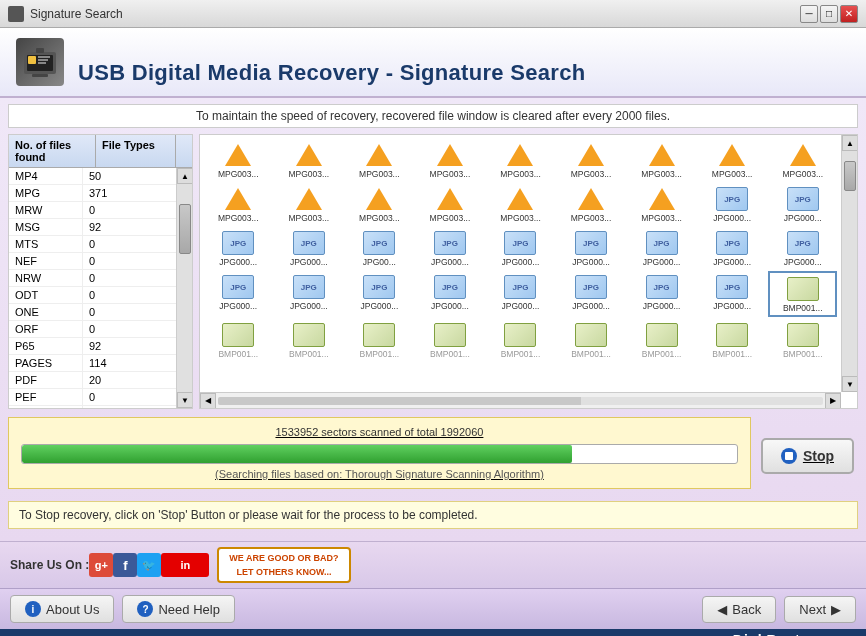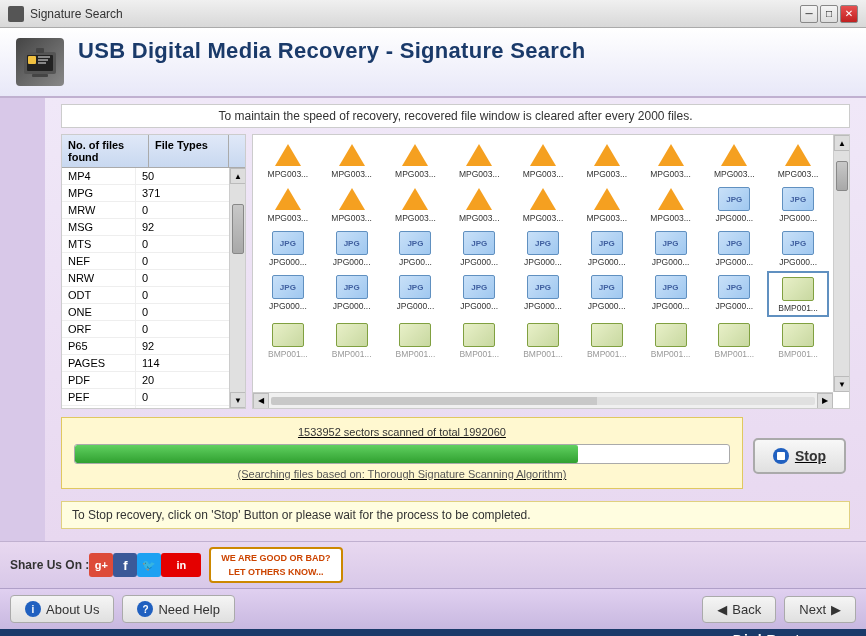--- a/index.html
+++ b/index.html
@@ -55,21 +55,21 @@
     .titlebar-btn.close {
       background: linear-gradient(to bottom, #e85050, #c02020);
       color: white;
     }
 
     
     .app-header {
       background: linear-gradient(to bottom, #ffffff, #e8e8f8);
       padding: 10px 16px;
       display: flex;
-      align-items: flex-start;
+      align-items: flex-end;
       gap: 14px;
       border-bottom: 2px solid #c0b0d0;
     }
     .header-icon {
       width: 48px;
       height: 48px;
       background: linear-gradient(135deg, #444, #888);
       border-radius: 4px;
       display: flex;
       align-items: center;
@@ -442,21 +442,21 @@
       <rect x="16" y="12" width="12" height="2" fill="#888"></rect>
       <rect x="16" y="15" width="10" height="2" fill="#888"></rect>
       <rect x="16" y="18" width="8" height="2" fill="#888"></rect>
       <rect x="14" y="4" width="8" height="5" fill="#444" rx="1"></rect>
       <rect x="10" y="30" width="16" height="3" fill="#444" rx="1"></rect>
     </svg>
   </div>
   <span class="app-title">USB Digital Media Recovery - Signature Search</span>
 </div>
 
-<div class="main-content" style="padding: 6px 16px; margin-left: 45px;">
+<div class="main-content" style="padding: 6px 8px;">
 
   <div class="info-bar">
     <span>To maintain the speed of recovery, recovered file window is cleared after every 2000 files.</span>
   </div>
 
   <div class="content-row">
 
     <div class="file-list-panel">
       <div class="v-scroll-panel" style="flex:1; overflow:hidden;">
         <div style="flex:1; display:flex; flex-direction:column; overflow:hidden;">
@@ -866,21 +866,21 @@
     <span>To Stop recovery, click on 'Stop' Button or please wait for the process to be completed.</span>
   </div>
 
 </div>
 
 <div class="footer" style="background:linear-gradient(to bottom, #e8d8f0, #d8c8e8); padding: 5px 10px; border-top: 1px solid #c0b0d0;">
   <span class="share-label">Share Us On :</span>
   <div class="share-icon share-gp" style="background:#dd4b39; font-size:11px;">g+</div>
   <div class="share-icon share-fb">f</div>
   <div class="share-icon share-tw" style="font-size:11px;">🐦</div>
-  <div class="share-icon" style="background:#e40000; font-size:11px; width:40px; height:24px; border-radius:3px; display:flex; align-items:center; justify-content:center; color:white; font-weight:bold;">in</div>
+  <div class="share-icon" style="background:#e40000; font-size:11px; width:48px; height:24px; border-radius:3px; display:flex; align-items:center; justify-content:center; color:white; font-weight:bold;">in</div>
   <div class="feedback-btn" style="margin-left:8px; border:2px solid #cc8800; border-radius:4px; padding:4px 10px; background:white; cursor:pointer; display:flex; flex-direction:column; align-items:center;">
     <span style="font-size:9px; font-weight:bold; color:#cc4400; white-space:nowrap;">WE ARE GOOD OR BAD?</span>
     <span style="font-size:9px; font-weight:bold; color:#cc4400; white-space:nowrap;">LET OTHERS KNOW...</span>
   </div>
 </div>
 
 <div class="bottom-nav">
   <div class="bottom-nav-left">
     <button class="nav-btn">
       <div class="info-circle">i</div>

